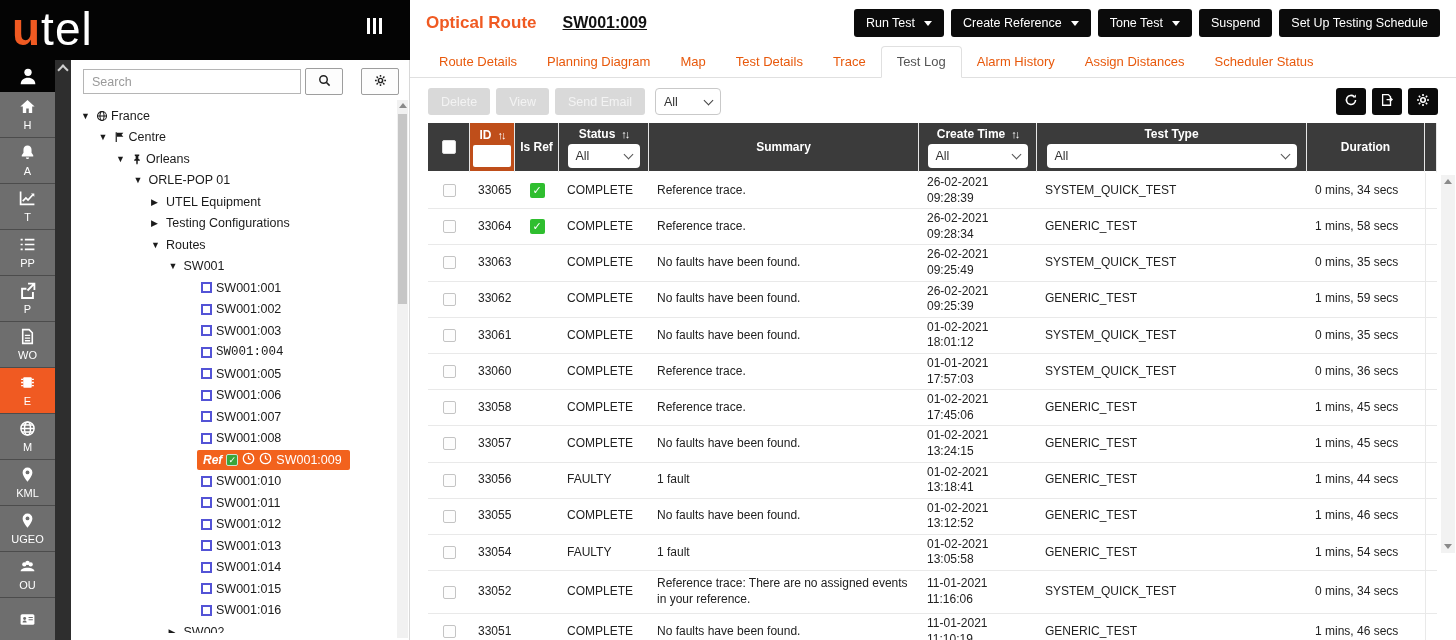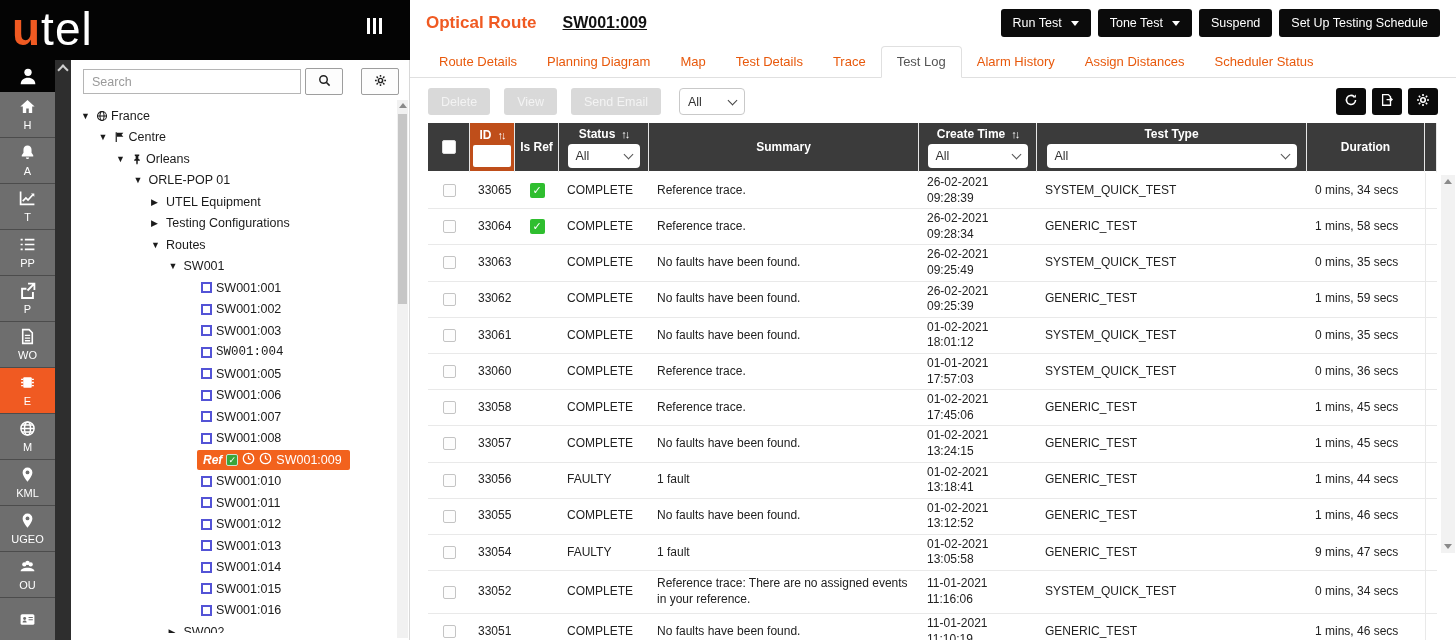--- a/index.html
+++ b/index.html
@@ -67,21 +67,21 @@
   .actions { margin-left:auto; display:flex; gap:7px; }
   .act-btn { background:#0b0b0b; color:#fff; border:none; height:28px; padding:0 12px; font-size:12.5px;
     border-radius:3px; cursor:pointer; display:flex; align-items:center; gap:9px; font-family:inherit; }
   .act-btn .caret { width:0; height:0; border-left:4px solid transparent; border-right:4px solid transparent; border-top:5px solid #fff; }
 
   .tabbar { display:flex; align-items:flex-end; padding-left:14px; border-bottom:1px solid #e0e0e0; height:32px; }
   .tab { padding:7px 15px 8px; font-size:13px; color:#E8590C; cursor:pointer; white-space:nowrap; }
   .tab.active { color:#555; background:#fff; border:1px solid #e0e0e0; border-bottom:1px solid #fff;
     border-radius:4px 4px 0 0; margin-bottom:-1px; }
 
-  .toolbar { display:flex; align-items:flex-start; padding:10px 18px 6px; gap:14px; }
+  .toolbar { display:flex; align-items:flex-start; padding:10px 18px 6px; gap:6px; }
   .tbtn { background:#d9d9d9; color:#f3f3f3; border:none; height:27px; padding:0 13px; font-size:12.5px;
     border-radius:3px; font-family:inherit; }
   .tselect { height:27px; min-width:66px; background:#fff; border:1px solid #c9c9c9; border-radius:4px;
     display:flex; align-items:center; justify-content:space-between; padding:0 8px; font-size:12.5px;
     color:#333; cursor:pointer; margin-left:4px; }
   .chev-dn { width:7px; height:7px; border-left:1.6px solid #444; border-bottom:1.6px solid #444;
     transform:rotate(-45deg); margin-top:-3px; flex:none; margin-left:10px; }
   .icon-btns { margin-left:auto; display:flex; gap:6px; }
   .icon-btn { width:30px; height:27px; background:#0b0b0b; border:none; border-radius:3px; color:#fff;
     display:flex; align-items:center; justify-content:center; cursor:pointer; }
@@ -411,20 +411,24 @@
 
     <div class="main-header">
       <span class="page-title">Optical Route</span>
       <span class="page-subtitle">SW001:009</span>
       <div class="actions" id="header-actions">
           <button class="act-btn">
             <span>Run Test</span>
             <span class="caret"></span>
           </button>
           <button class="act-btn">
+            <span>Create Reference</span>
+            <span class="caret"></span>
+          </button>
+          <button class="act-btn">
             <span>Tone Test</span>
             <span class="caret"></span>
           </button>
           <button class="act-btn">
             <span>Suspend</span>
           </button>
           <button class="act-btn">
             <span>Set Up Testing Schedule</span>
           </button>
         </div>
@@ -653,21 +657,21 @@
           <div class="tgrid trow">
             <div class="td center" style="min-height:26px">
               <span class="row-checkbox"></span>
             </div>
             <div class="td">33054</div>
             <div class="td center"></div>
             <div class="td">FAULTY</div>
             <div class="td">1 fault</div>
             <div class="td">01-02-2021 13:05:58</div>
             <div class="td">GENERIC_TEST</div>
-            <div class="td">9 mins, 47 secs</div>
+            <div class="td">1 mins, 54 secs</div>
             <div class="td" style="border-left:1px solid #e9e9e9"></div>
           </div>
           <div class="tgrid trow">
             <div class="td center" style="min-height:42px">
               <span class="row-checkbox"></span>
             </div>
             <div class="td">33052</div>
             <div class="td center"></div>
             <div class="td">COMPLETE</div>
             <div class="td">Reference trace: There are no assigned events in your reference.</div>

